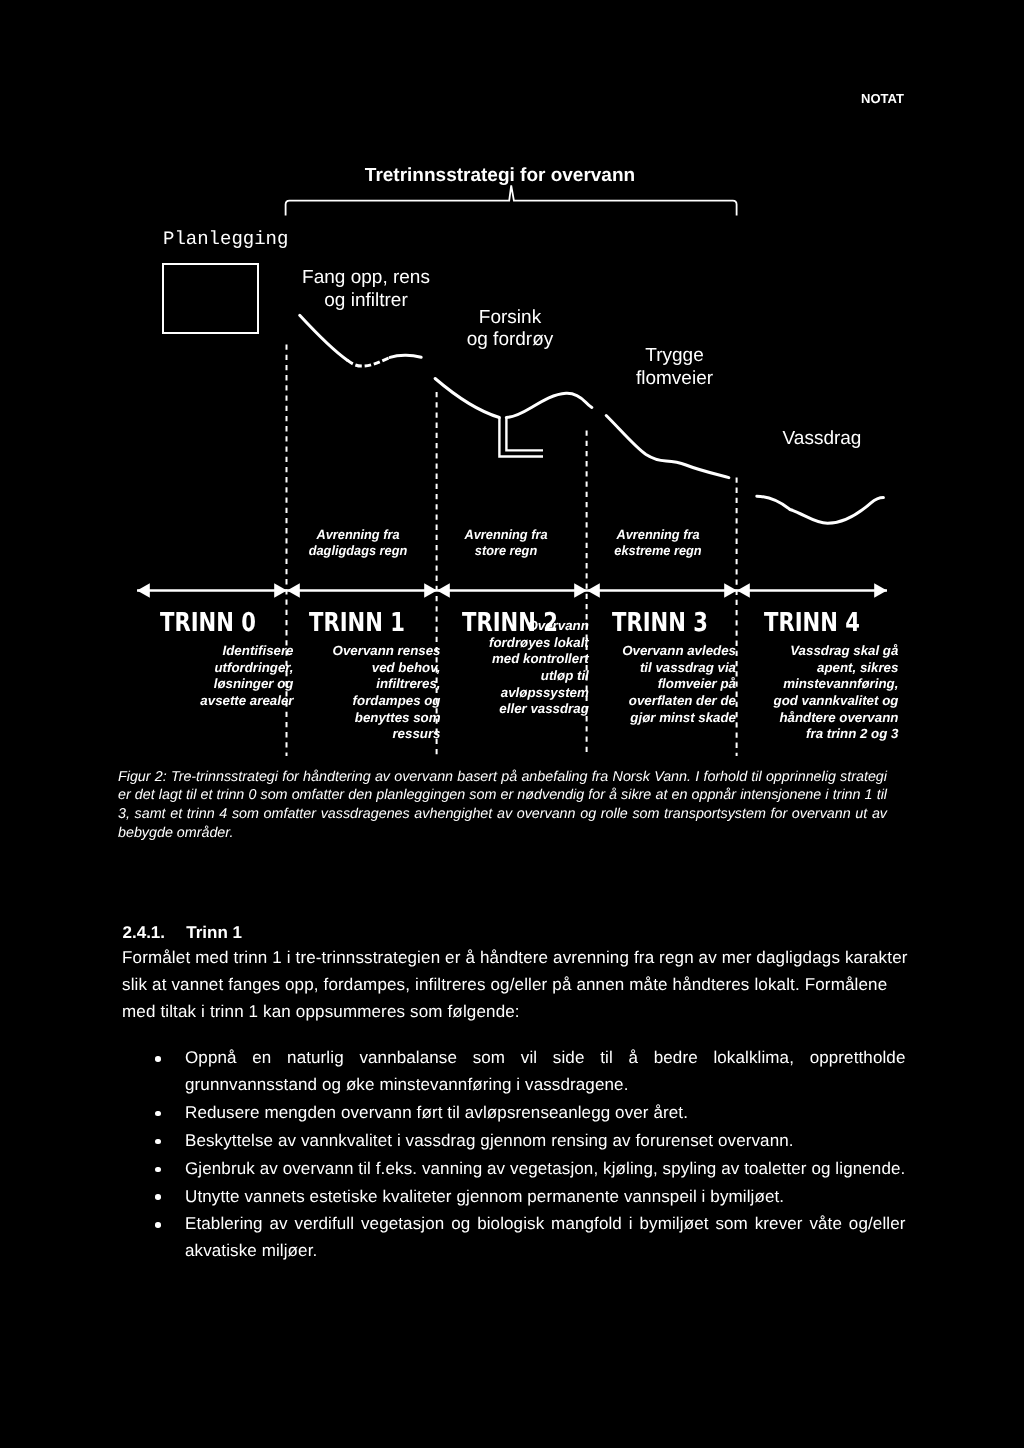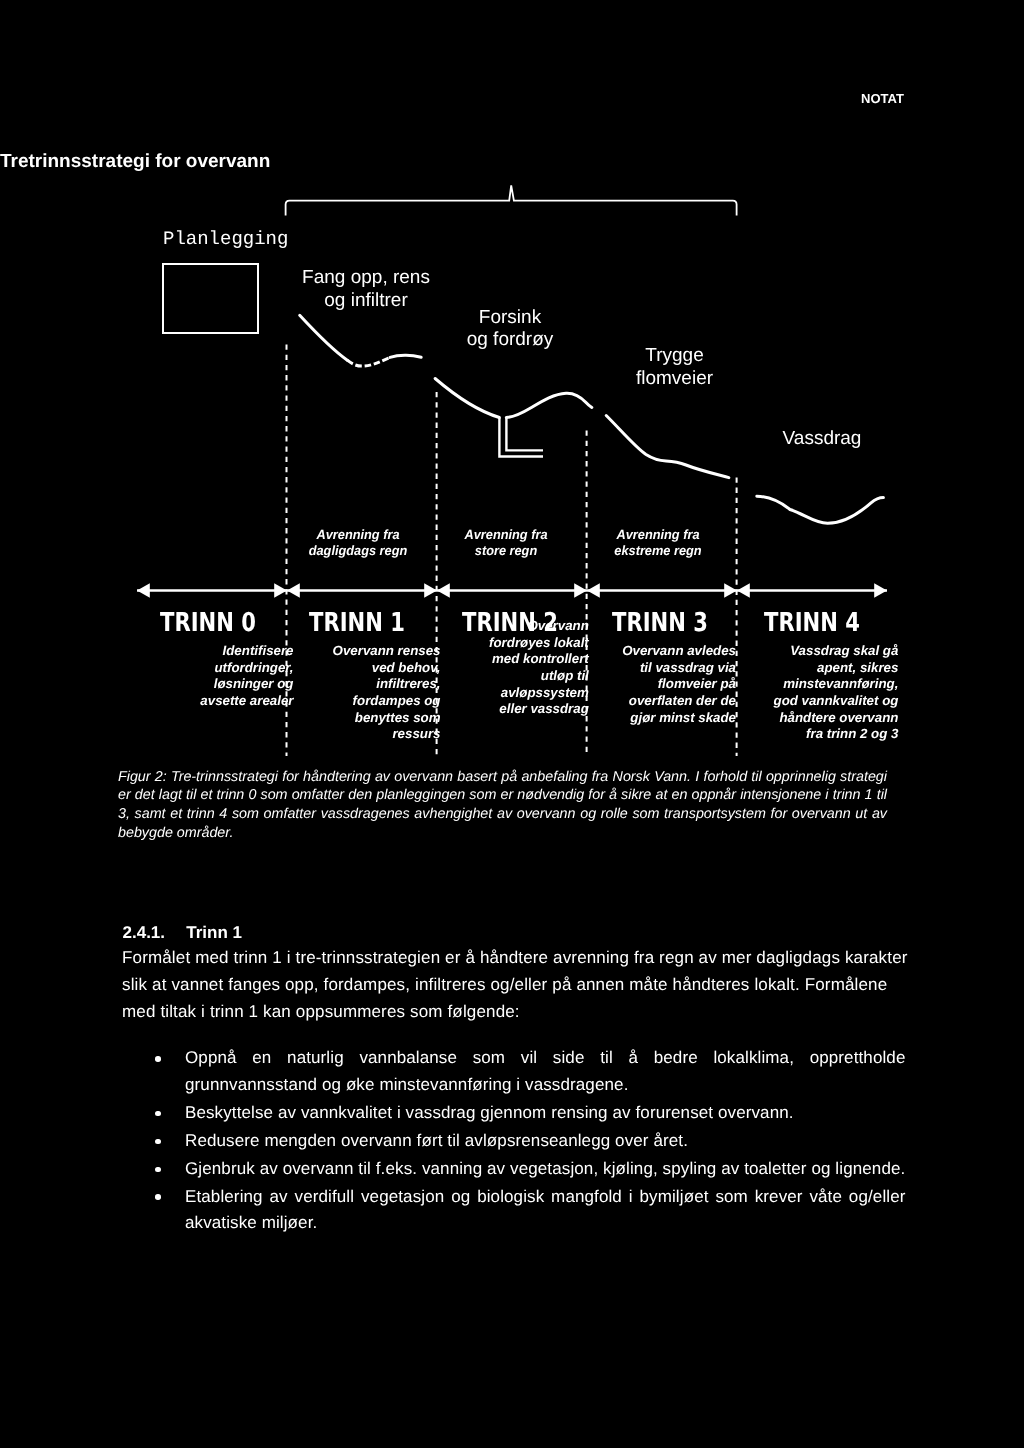--- a/index.html
+++ b/index.html
@@ -7,21 +7,21 @@
        font-family:"Liberation Sans",sans-serif;overflow:hidden;position:relative;
        -webkit-font-smoothing:antialiased;text-rendering:geometricPrecision;}
   *{-webkit-font-smoothing:antialiased;}
   .page{position:absolute;left:0;top:0;width:1024px;height:1288px;}
   .abs{position:absolute;}
 
   #notat{left:861px;top:91px;font-size:13px;font-weight:bold;}
 
   
   #figure{left:0;top:0;width:1024px;height:780px;}
-  #figtitle{left:0;top:151px;width:1000px;text-align:left;font-size:19px;font-weight:bold;}
+  #figtitle{left:0;top:165px;width:1000px;text-align:center;font-size:19px;font-weight:bold;}
   #planlabel{left:163px;top:228px;font-size:19px;font-family:Liberation Mono, monospace;}
   #planbox{left:162px;top:263px;width:97px;height:70.5px;border:2.1px solid #fff;box-sizing:border-box;}
 
   .stagelab{font-size:19px;line-height:22.6px;text-align:center;white-space:pre;}
   #sl0{left:301px;top:267px;width:130px;}
   #sl1{left:447px;top:306.5px;width:126px;}
   #sl2{left:635px;top:345px;width:79px;}
   #sl3{left:782px;top:427.5px;width:80px;}
 
   .rainlab{font-size:13.3px;font-weight:bold;font-style:italic;line-height:16px;text-align:center;white-space:pre;
@@ -176,29 +176,33 @@
   <div class="abs" id="secnum">2.4.1.</div>
   <div class="abs" id="sechead">Trinn 1</div>
   <div class="abs" id="bodytext">Formålet med trinn 1 i tre-trinnsstrategien er å håndtere avrenning fra regn av mer dagligdags karakter slik at vannet fanges opp, fordampes, infiltreres og/eller på annen måte håndteres lokalt. Formålene med tiltak i trinn 1 kan oppsummeres som følgende:</div>
   <div class="abs" id="bullets">
       <div class="bullet-row">
         <div class="bullet-dot"><span></span></div>
         <div class="bullet-text just">Oppnå en naturlig vannbalanse som vil side til å bedre lokalklima, opprettholde grunnvannsstand og øke minstevannføring i vassdragene.</div>
       </div>
       <div class="bullet-row">
         <div class="bullet-dot"><span></span></div>
+        <div class="bullet-text">Redusere mengden overvann ført til avløpsrenseanlegg over året.</div>
+      </div>
+      <div class="bullet-row">
+        <div class="bullet-dot"><span></span></div>
         <div class="bullet-text">Beskyttelse av vannkvalitet i vassdrag gjennom rensing av forurenset overvann.</div>
       </div>
       <div class="bullet-row">
         <div class="bullet-dot"><span></span></div>
-        <div class="bullet-text">Redusere mengden overvann ført til avløpsrenseanlegg over året.</div>
-      </div>
-      <div class="bullet-row">
-        <div class="bullet-dot"><span></span></div>
         <div class="bullet-text">Gjenbruk av overvann til f.eks. vanning av vegetasjon, kjøling, spyling av toaletter og lignende.</div>
       </div>
       <div class="bullet-row">
         <div class="bullet-dot"><span></span></div>
+        <div class="bullet-text">Utnytte vannets estetiske kvaliteter gjennom permanente vannspeil i bymiljøet.</div>
+      </div>
+      <div class="bullet-row">
+        <div class="bullet-dot"><span></span></div>
         <div class="bullet-text just">Etablering av verdifull vegetasjon og biologisk mangfold i bymiljøet som krever våte og/eller akvatiske miljøer.</div>
       </div>
     </div>
 
 </div>
 
 </body></html>

